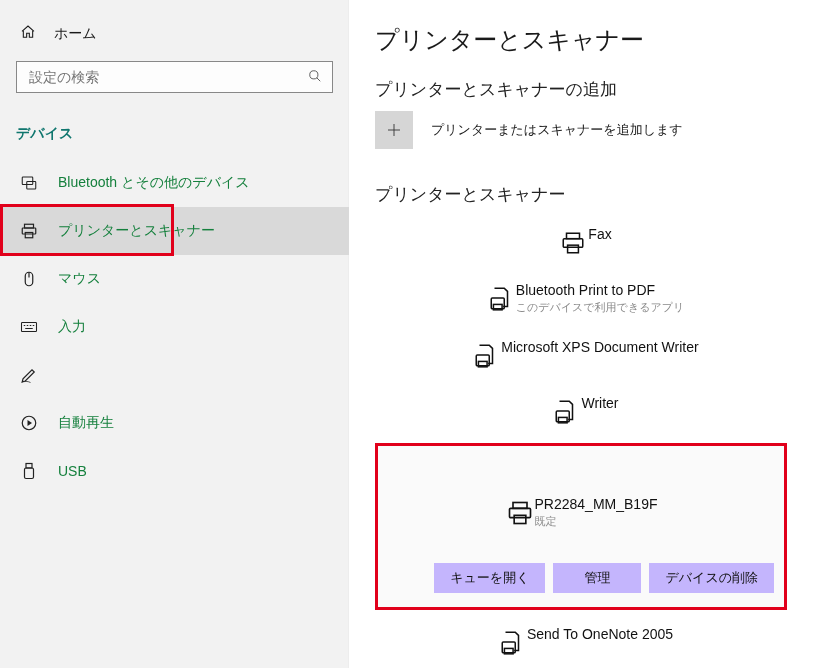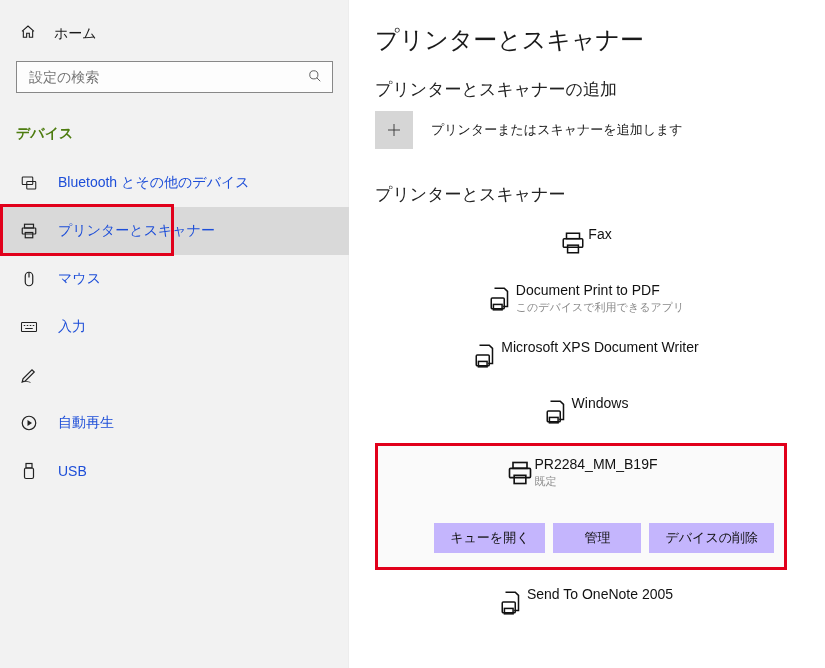--- a/index.html
+++ b/index.html
@@ -51,34 +51,34 @@
     background: transparent;
     font-size: 14px;
     color: #666;
     width: 100%;
   }
   .search-icon { color: #555; }
   .section-header {
     padding: 26px 16px 8px 16px;
     font-size: 14px;
     font-weight: 600;
-    color: #4d7c0f;
+    color: #0f766e;
   }
   .nav-list {
     list-style: none;
     margin: 8px 0 0 0;
     padding: 0;
   }
   .nav-item {
     display: flex;
     align-items: center;
     height: 48px;
     padding: 0 20px;
     gap: 20px;
-    color: #1d4ed8;
+    color: #15803d;
     cursor: pointer;
     position: relative;
   }
   .nav-item .icon-slot {
     width: 18px;
     height: 18px;
     display: flex;
     align-items: center;
     justify-content: center;
     color: #222;
@@ -307,21 +307,21 @@
 
       <div class="device-item">
         <span class="device-icon">
           <svg width="26" height="26" viewBox="0 0 24 24" fill="none" stroke="currentColor" stroke-width="1.4">
             <path d="M6 2 h9 l3 3 v14 h-4"></path>
               <rect x="3" y="11" width="12" height="10" rx="1"></rect>
               <rect x="5" y="17" width="8" height="5"></rect>
           </svg>
         </span>
         <div class="device-texts">
-          <span class="device-name">Document Print to PDF</span>
+          <span class="device-name">Bluetooth Print to PDF</span>
           <span class="device-sub">このデバイスで利用できるアプリ</span>
         </div>
       </div>
 
       <div class="device-item">
         <span class="device-icon">
           <svg width="26" height="26" viewBox="0 0 24 24" fill="none" stroke="currentColor" stroke-width="1.4">
             <path d="M6 2 h9 l3 3 v14 h-4"></path>
               <rect x="3" y="11" width="12" height="10" rx="1"></rect>
               <rect x="5" y="17" width="8" height="5"></rect>
@@ -334,26 +334,26 @@
 
       <div class="device-item">
         <span class="device-icon">
           <svg width="26" height="26" viewBox="0 0 24 24" fill="none" stroke="currentColor" stroke-width="1.4">
             <path d="M6 2 h9 l3 3 v14 h-4"></path>
               <rect x="3" y="11" width="12" height="10" rx="1"></rect>
               <rect x="5" y="17" width="8" height="5"></rect>
           </svg>
         </span>
         <div class="device-texts">
-          <span class="device-name">Windows</span>
+          <span class="device-name">Writer</span>
         </div>
       </div>
 
       <div class="selected-device">
-        <div class="device-item" style="padding:0;">
+        <div class="device-item" style="padding:0;margin-top:40px;">
           <span class="device-icon">
             <svg width="28" height="28" viewBox="0 0 24 24" fill="none" stroke="currentColor" stroke-width="1.4">
               <rect x="6" y="3" width="12" height="5"></rect>
                 <rect x="3" y="8" width="18" height="8" rx="1"></rect>
                 <rect x="7" y="14" width="10" height="7"></rect>
             </svg>
           </span>
           <div class="device-texts">
             <span class="device-name">PR2284_MM_B19F</span>
             <span class="device-sub">既定</span>

